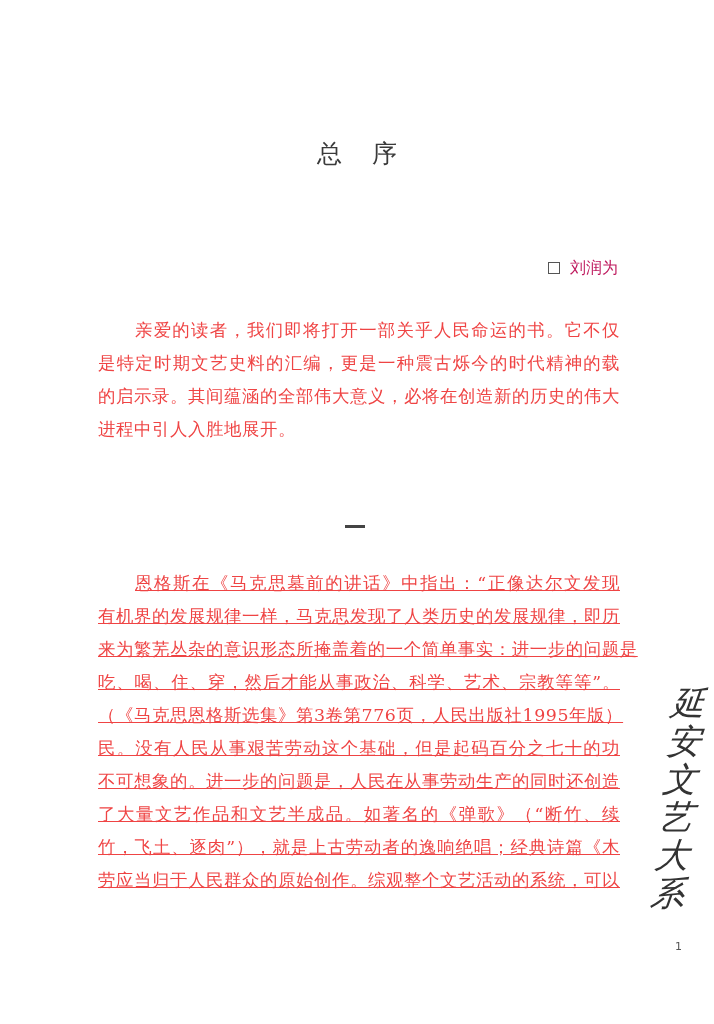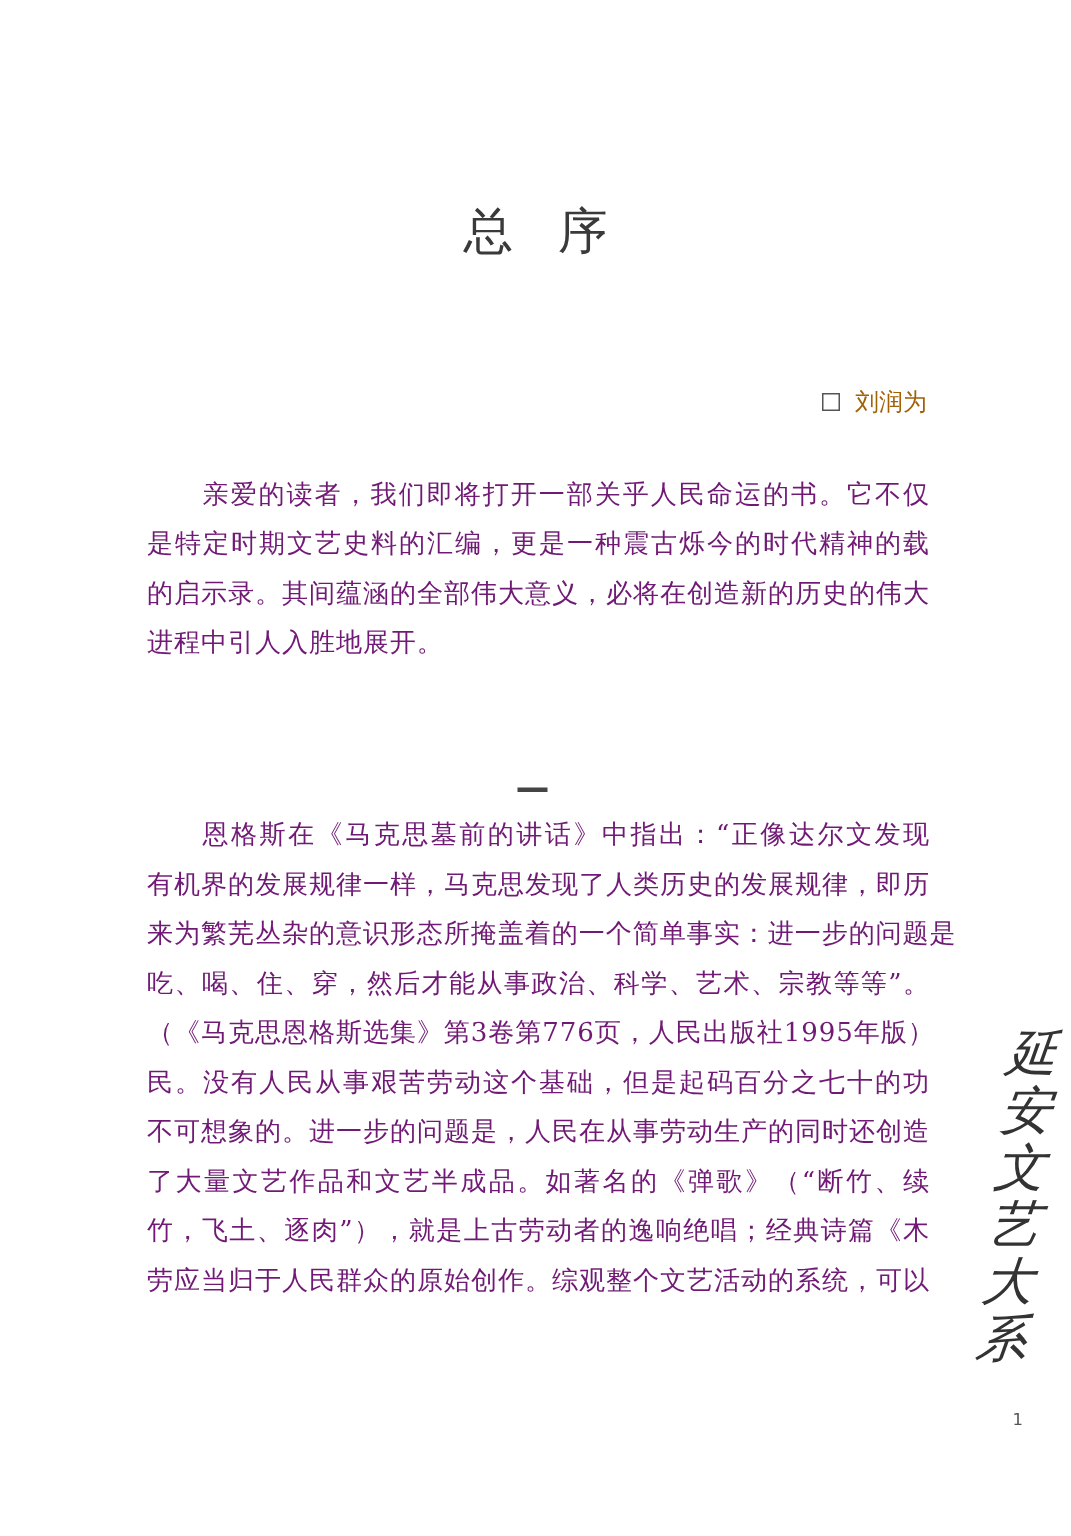--- a/index.html
+++ b/index.html
@@ -2,38 +2,38 @@
 <html><head>
 <meta charset="utf-8">
 <style>
   html, body { margin: 0; padding: 0; }
   body {
     width: 714px; height: 1024px; background: #ffffff; position: relative; overflow: hidden;
     font-family: "DejaVu Serif", "Liberation Serif", serif; color: #4a4a4a;
   }
   .title {
     position: absolute; top: 136px; left: 0; width: 714px; text-align: center;
-    font-size: 33px; letter-spacing: 30px; text-indent: 30px; color: #3a3a3a; line-height: 36px;
+    font-size: 25px; letter-spacing: 30px; text-indent: 30px; color: #3a3a3a; line-height: 36px;
   }
   .author {
-    position: absolute; top: 256px; right: 96px; font-size: 16px; color: #a16207; line-height: 24px;
+    position: absolute; top: 256px; right: 96px; font-size: 16px; color: #be185d; line-height: 24px;
     display: flex; align-items: center; gap: 10px;
   }
   .author .box {
     display: inline-block; width: 12px; height: 12px; border: 1.3px solid #555; box-sizing: border-box;
   }
   .para {
     position: absolute; left: 98px; width: 522px; font-size: 17.4px; line-height: 33px;
-    text-align: justify; text-align-last: left; color: #701a75; letter-spacing: 0.6px;
+    text-align: justify; text-align-last: left; color: #ef4444; letter-spacing: 0.6px;
   }
   .para .line { display: block; white-space: nowrap; text-align-last: justify; text-align: justify; }
   .para .line.last { text-align-last: left; }
   .para .line.indent { padding-left: 37px; }
   #para1 { top: 314px; }
-  #para2 { top: 541px; }
+  #para2 { top: 567px; text-decoration: underline; }
   .section-num {
     position: absolute; top: 525px; left: 345px; width: 20px; height: 3px; background: #444;
   }
   .calligraphy {
     position: absolute; left: 658px; top: 684px; width: 40px;
     font-family: "DejaVu Serif", serif; font-size: 34px; line-height: 38px; color: #333;
     font-style: italic; transform: skewX(-6deg); text-align: center;
   }
   .calligraphy span { display: block; }
   .page-num {

